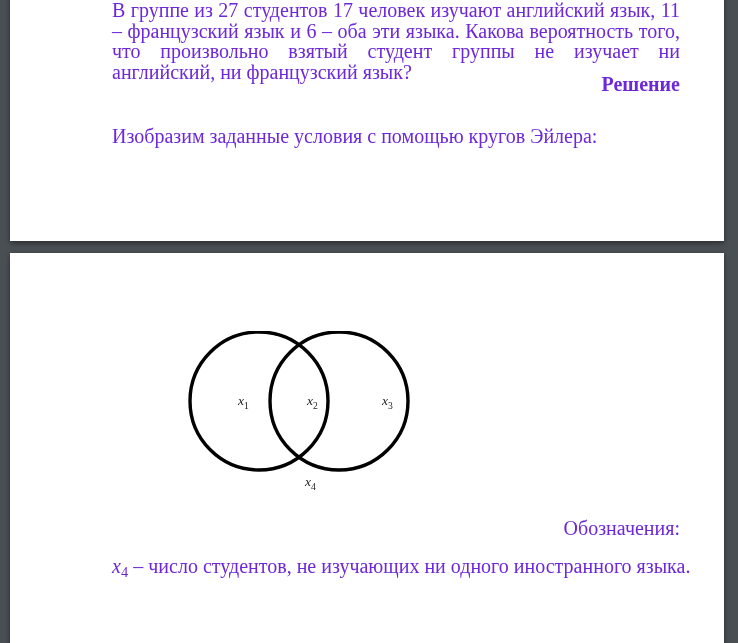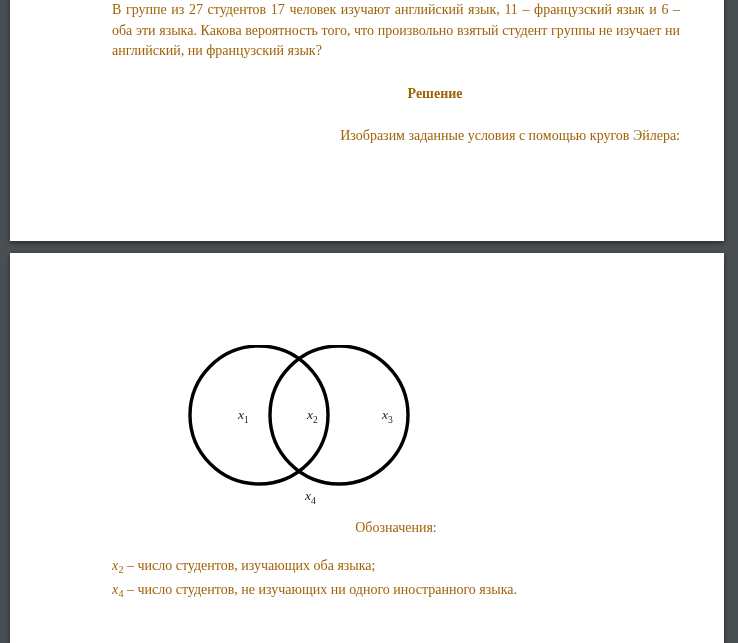--- a/index.html
+++ b/index.html
@@ -43,47 +43,46 @@
     position: relative;
     width: 100%;
     height: 100%;
   }
 
   
   .para {
     position: absolute;
     left: 102px;
     width: 568px;
-    color: #a16207;
-    font-size: 14px;
+    color: #6d28d9;
+    font-size: 20px;
     line-height: 20.6px;
     text-align: justify;
     text-justify: inter-word;
   }
   .para.last-justify {
     text-align-last: left;
   }
 
   #intro-paragraph {
     top: 8px;
   }
   #solution-heading {
-    top: 92px;
+    top: 82px;
     font-weight: bold;
-    text-align: center;
-    margin-left: 39px;
+    text-align: right;
   }
   #euler-intro {
     top: 134px;
-    text-align: right;
+    text-align: left;
   }
 
   #notation-heading {
     top: 265px;
-    text-align: center;
+    text-align: right;
   }
   #definition-list {
     top: 303px;
     text-align: left;
     line-height: 20.3px;
   }
   .def-line {
     white-space: nowrap;
   }
 
@@ -97,21 +96,21 @@
     font-style: normal;
     font-size: 0.72em;
     vertical-align: -0.28em;
     letter-spacing: 0;
   }
 
   
   #venn-diagram {
     position: absolute;
     left: 130px;
-    top: 92px;
+    top: 78px;
     width: 460px;
     height: 175px;
   }
   #venn-diagram svg {
     display: block;
   }
   .venn-label {
     font-family: "Liberation Serif", "DejaVu Serif", serif;
     font-style: italic;
     font-size: 13.5px;
@@ -153,20 +152,19 @@
 
           <text class="venn-label" id="venn-label-x3" x="242" y="74">x<tspan class="venn-label-sub" dy="4">3</tspan></text>
 
           <text class="venn-label" id="venn-label-x4" x="165" y="155">x<tspan class="venn-label-sub" dy="4">4</tspan></text>
         </svg>
       </div>
 
       <div class="para" id="notation-heading">Обозначения:</div>
 
       <div class="para" id="definition-list">
-          <div class="def-line"><span class="mvar">x<sub>2</sub></span><span>&nbsp;–&nbsp;число студентов, изучающих оба языка;</span></div>
           <div class="def-line"><span class="mvar">x<sub>4</sub></span><span>&nbsp;–&nbsp;число студентов, не изучающих ни одного иностранного языка.</span></div>
         </div>
 
     </div>
   </div>
 
 </div>
 
 </body></html>

